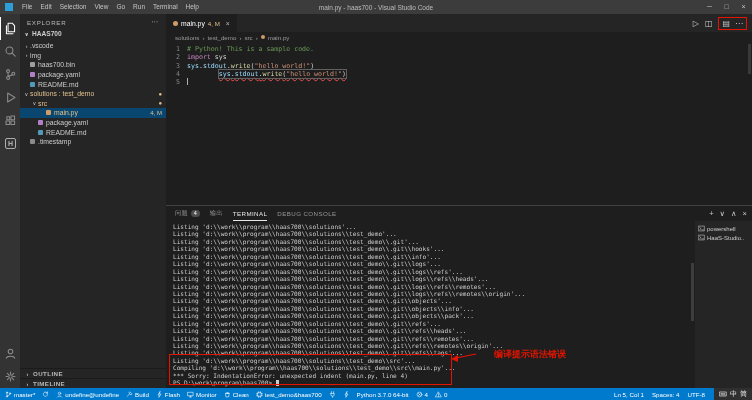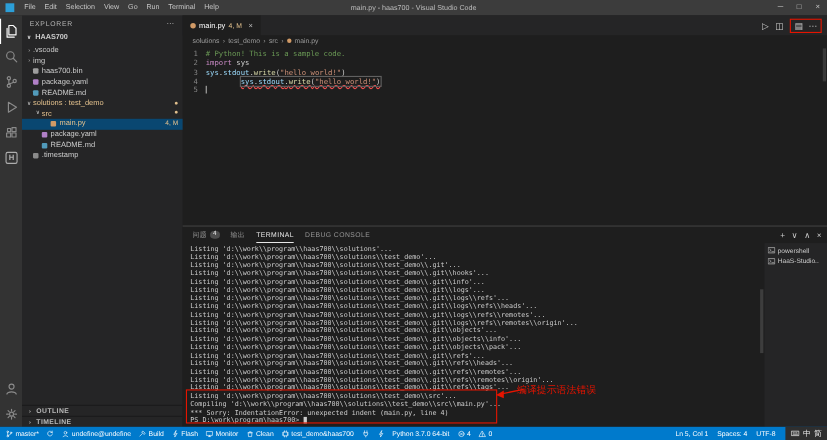--- a/index.html
+++ b/index.html
@@ -63,21 +63,21 @@
   .panel-tab{display:flex;gap:3px;align-items:center;height:100%;letter-spacing:.4px}
   .panel-tab.active{color:#e7e7e7;box-shadow:inset 0 -1px 0 #e7e7e7}
   .count-badge{background:#4d4d4d;color:#ffffff;border-radius:4px;padding:0 2.5px;font-size:5.5px;line-height:7.5px}
   .panel-actions{position:absolute;right:5px;display:flex;gap:6px;font-size:7.5px;color:#cccccc;align-items:center}
   .panel-body{flex:1;display:flex;min-height:0}
   .terminal{flex:1;position:relative;font-family:"DejaVu Sans Mono","Liberation Mono",monospace;font-size:6.1px;color:#cccccc;padding:2px 0 0 7px;overflow:hidden;min-width:0}
   .tline{height:7.45px;line-height:7.45px;white-space:pre}
   .block-cursor{display:inline-block;width:3.5px;height:6px;background:#cccccc;vertical-align:-1px}
   .term-scroll{position:absolute;right:1px;top:42px;width:3px;height:58px;background:rgba(121,121,121,.35)}
   .red-box{position:absolute;left:3px;top:133px;width:283px;height:31px;border:1px solid #e51400;pointer-events:none}
-  .annotation{position:absolute;left:304px;top:127px;color:#e51400;font-weight:normal;font-size:9px;font-family:"DejaVu Sans","Liberation Sans",sans-serif;white-space:nowrap}
+  .annotation{position:absolute;left:328px;top:127px;color:#e51400;font-weight:bold;font-size:9px;font-family:"DejaVu Sans","Liberation Sans",sans-serif;white-space:nowrap}
   .arrow-svg{position:absolute;left:0;top:0;width:100%;height:100%;pointer-events:none}
   .term-list{width:57px;background:#252526;padding-top:3px;flex:none;font-size:6px;color:#cccccc}
   .term-list-row{display:flex;align-items:center;gap:2px;height:9.5px;padding:0 3px;white-space:nowrap;overflow:hidden}
 
   
   .statusbar{height:12px;background:#007acc;display:flex;align-items:center;color:#ffffff;font-size:6.2px;padding-left:5px;position:relative}
   .sb-item{display:flex;align-items:center;gap:2px;margin-right:7px;white-space:nowrap}
   .sb-right{margin-left:auto;display:flex;align-items:center}
   .sb-right .sb-item{margin-right:0;margin-left:8px}
   .ime{background:#2f2f2f;height:12px;display:flex;align-items:center;gap:3px;padding:0 5px;margin-left:9px;font-size:7px;color:#eeeeee}

